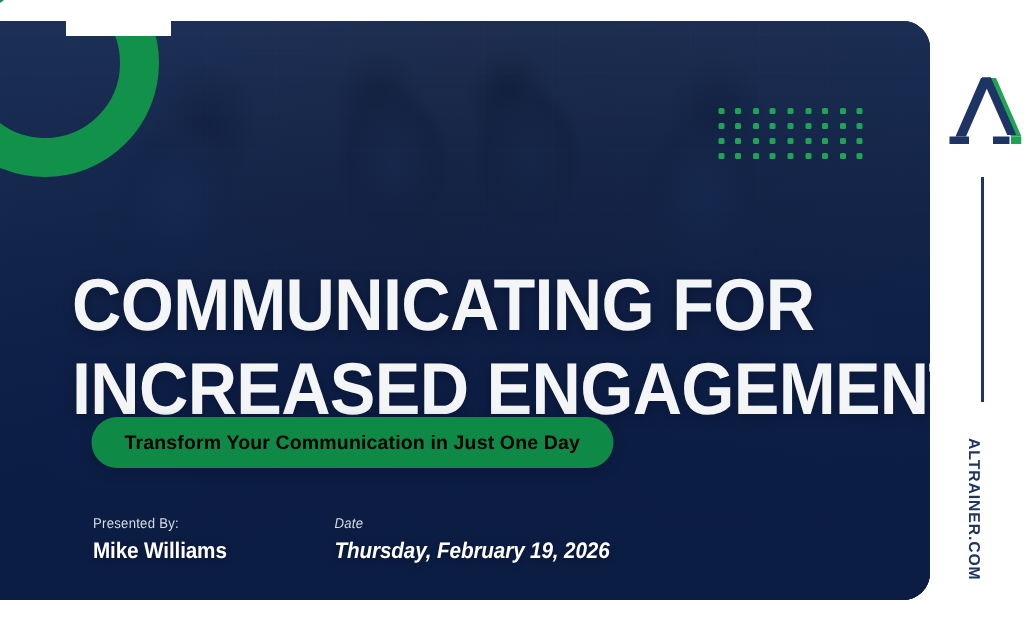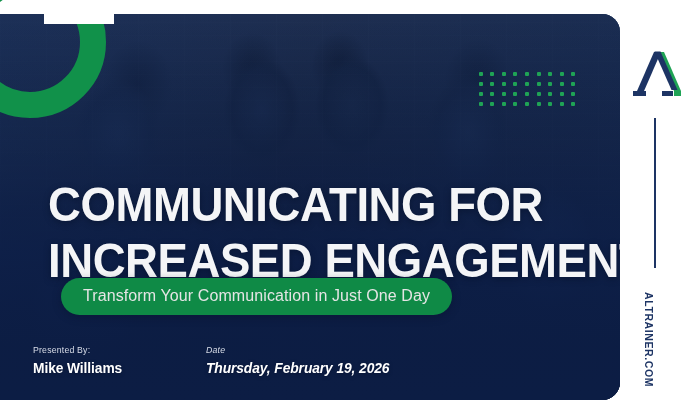--- a/index.html
+++ b/index.html
@@ -125,36 +125,36 @@
     text-shadow:0 2px 7px rgba(6,16,40,.55);
   }
   #title .ln{display:block;white-space:nowrap;}
 
   
   #pill{
     position:absolute;
     left:61px; top:264px;
     z-index:8;
     background:#0f8a46;
-    color:#e5e5e5;
+    color:#000000;
     border-radius:999px;
     padding:9px 22px 10px 22px;
-    font-size:16px;
-    font-weight:400;
+    font-size:13px;
+    font-weight:700;
     letter-spacing:.1px;
     box-shadow:0 2px 8px rgba(5,14,36,.35);
   }
 
   
   #meta{
     position:absolute;
-    left:33px; top:330px;
+    left:62px; top:330px;
     z-index:8;
     display:flex;
-    gap:12px;
+    gap:0px;
   }
   #meta .col{width:161px;}
   #meta .lbl{
     color:#d8dde8;
     font-size:9.5px;
     font-weight:400;
     letter-spacing:.2px;
     margin-bottom:4px;
     transform:scaleX(.92);
     transform-origin:left center;

